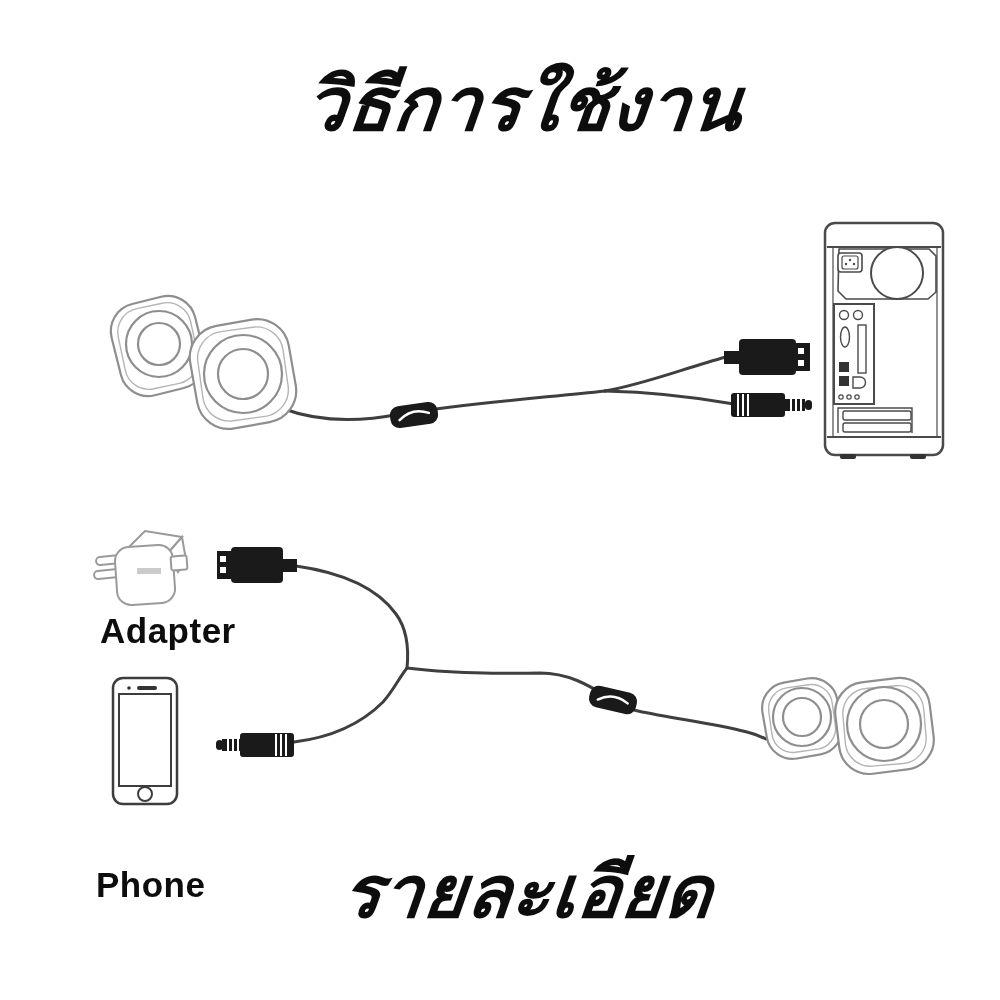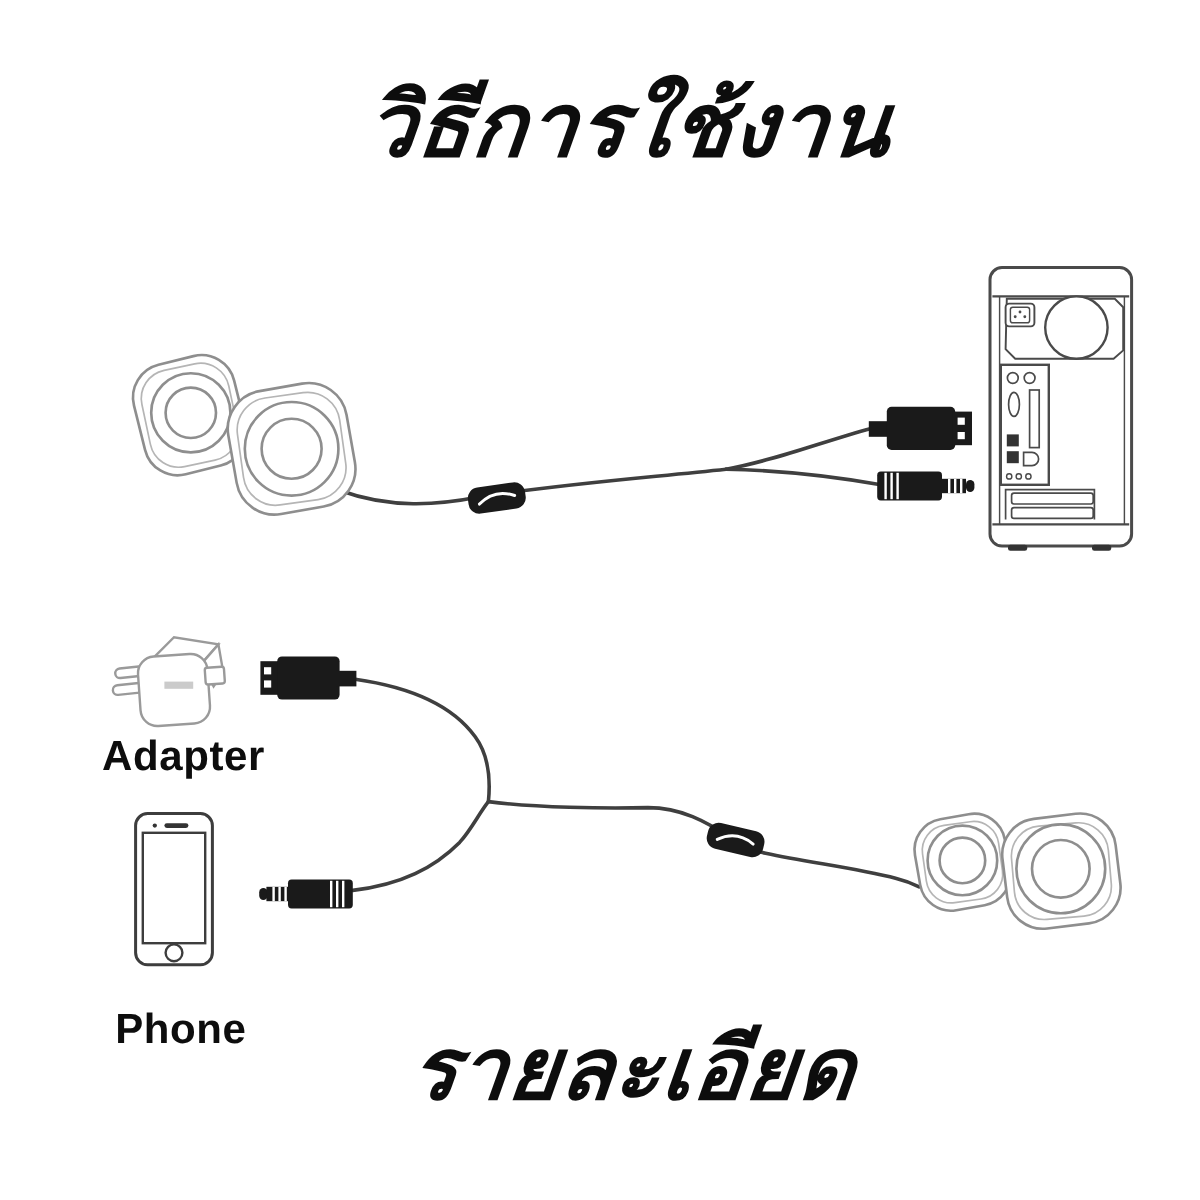--- a/index.html
+++ b/index.html
@@ -11,22 +11,22 @@
     position:absolute;left:0;width:100%;box-sizing:border-box;text-align:center;
     color:#0d0d0d;font-weight:700;font-style:italic;line-height:1;
     transform:skewX(-6deg);letter-spacing:1px;white-space:nowrap;
   }
   .title-top{top:68px;font-size:74px;padding-left:48px;}
   .title-bottom{top:856px;font-size:72px;padding-left:56px;}
   .part-label{
     position:absolute;color:#0d0d0d;font-weight:700;letter-spacing:0.5px;
     font-size:35px;line-height:1;
   }
-  .label-adapter{left:85px;top:613px;}
-  .label-phone{left:96px;top:840px;}
+  .label-adapter{left:100px;top:613px;}
+  .label-phone{left:96px;top:867px;}
   svg.scene{position:absolute;left:0;top:0;}
 </style>
 </head>
 <body>
 
 <div class="canvas">
 
   <div class="title title-top">วิธีการใช้งาน</div>
 
   <svg class="scene" width="1000" height="1000" viewBox="0 0 1000 1000">

